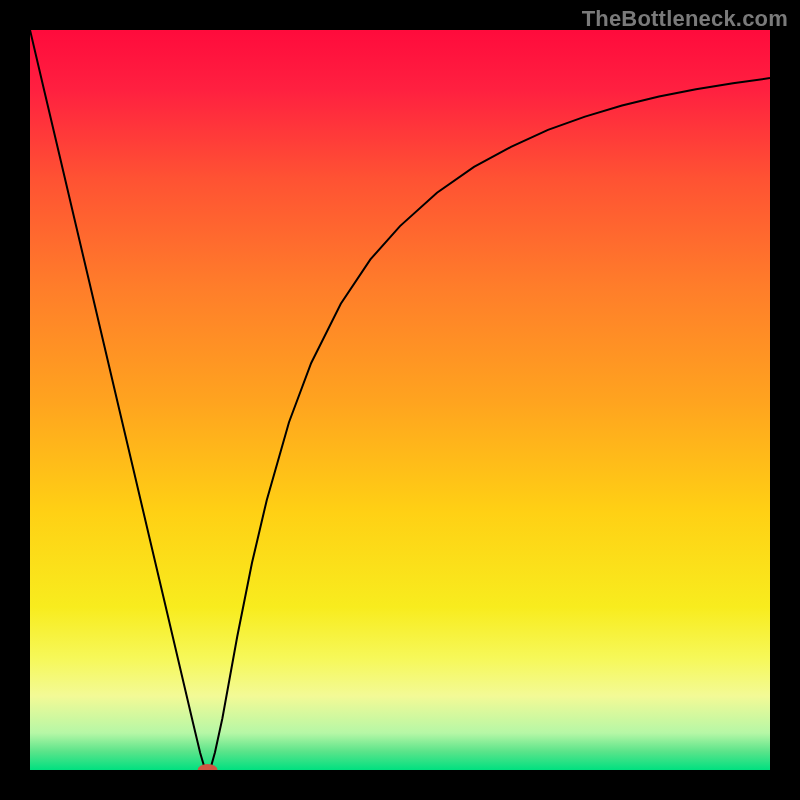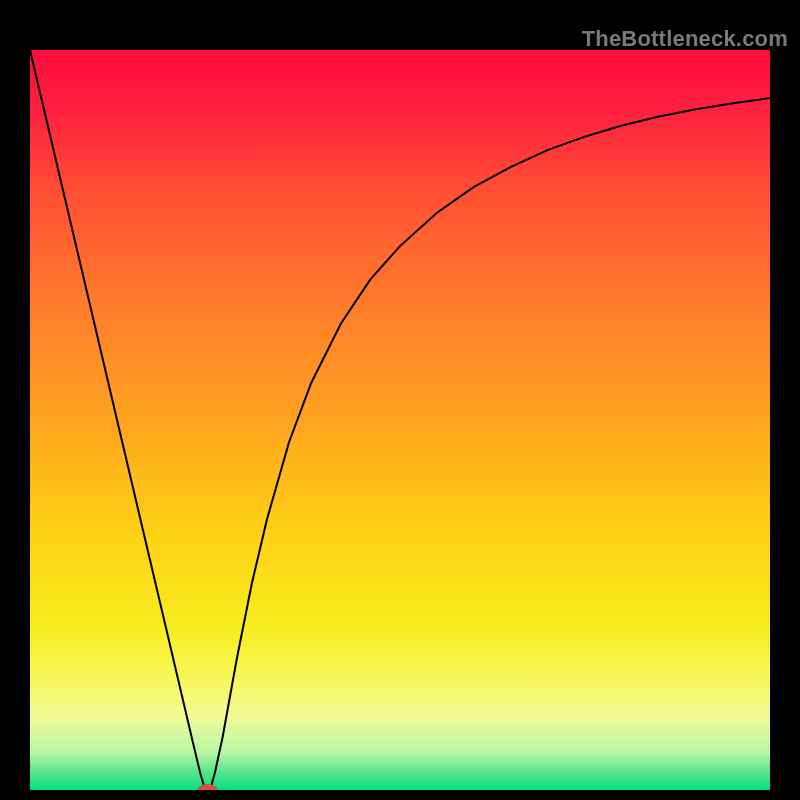--- a/index.html
+++ b/index.html
@@ -9,21 +9,20 @@
     height: 800px;
     overflow: hidden;
     background: #000;
     font-family: Arial, Helvetica, sans-serif;
   }
   .frame {
     position: relative;
     width: 800px;
     height: 744px;
     background: #000;
-    margin-top: 20px;
   }
   .plot {
     position: absolute;
     left: 30px;
     top: 30px;
     width: 740px;
     height: 740px;
   }
   .watermark {
     position: absolute;

